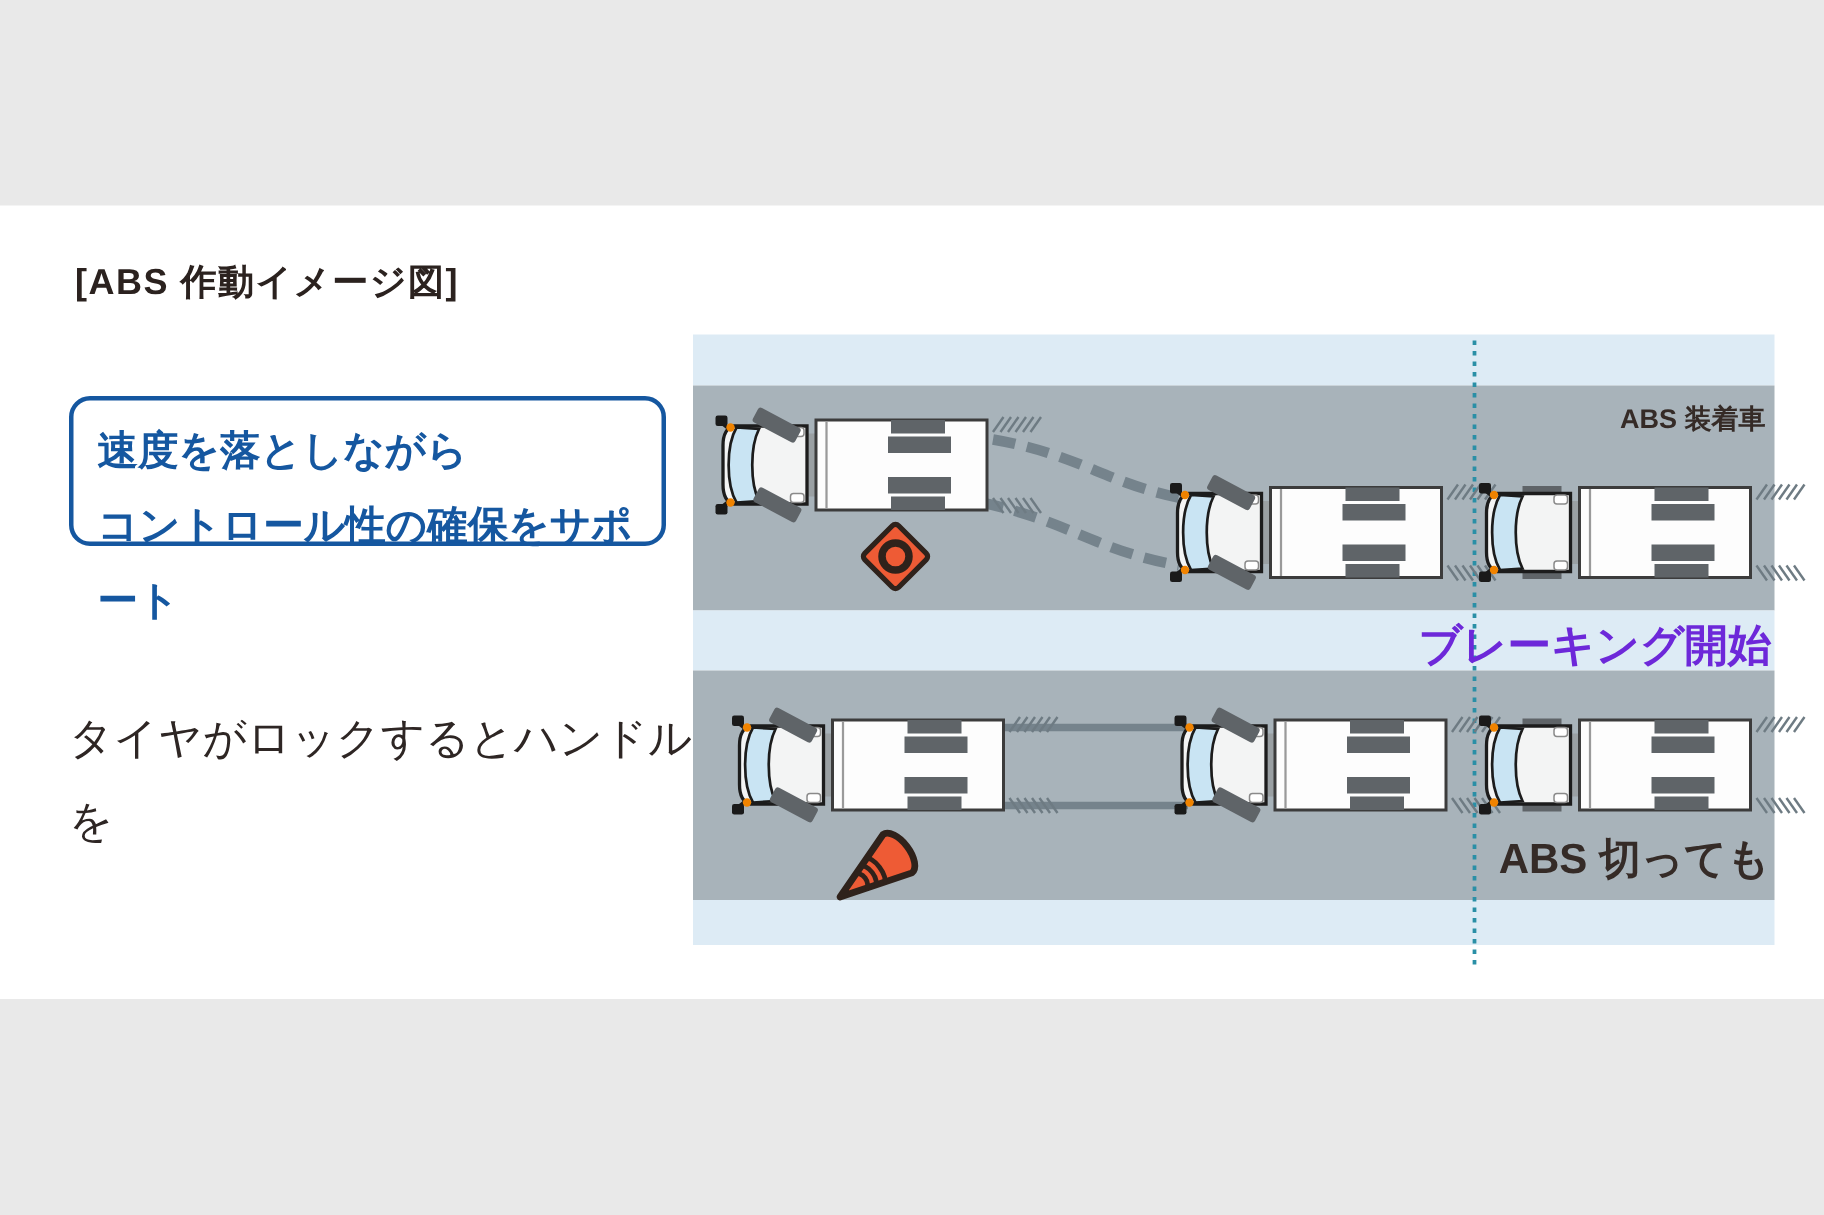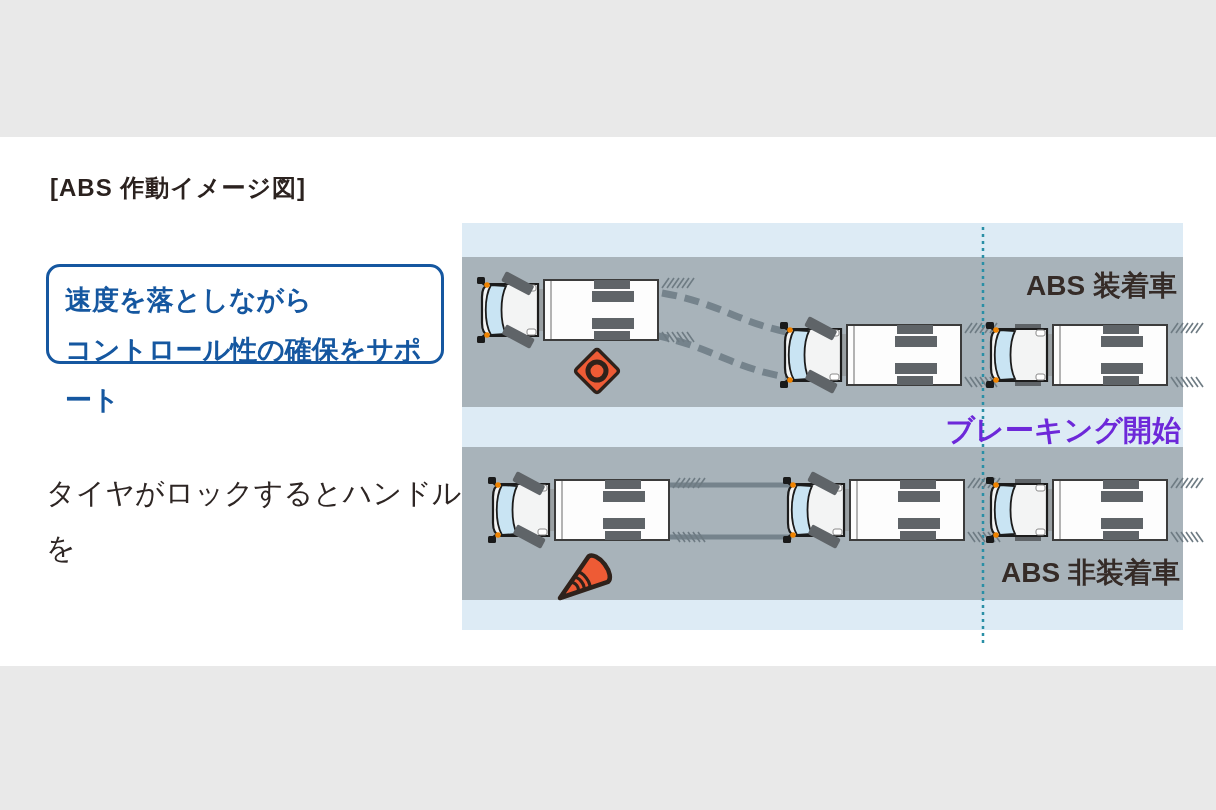--- a/index.html
+++ b/index.html
@@ -37,21 +37,21 @@
   .road{background:#a8b3ba;}
   .strip1{top:0;height:34px;}
   .road1{top:34px;height:150px;}
   .strip2{top:184px;height:40px;}
   .road2{top:224px;height:153px;}
   .strip3{top:377px;height:30px;}
 
   .diagram-svg{position:absolute;left:0;top:0;overflow:visible;z-index:2;}
 
   .panel-label{position:absolute;z-index:3;margin:0;white-space:nowrap;}
-  .label-abs{right:6px;top:44px;font-size:28px;font-weight:600;color:#352b27;}
+  .label-abs{right:6px;top:44px;font-size:18px;font-weight:600;color:#352b27;}
   .label-braking{right:2px;top:188px;font-size:29px;font-weight:700;color:#6d28d9;}
   .label-no-abs{right:3px;top:331px;font-size:28px;font-weight:600;color:#352b27;}
 </style>
 </head>
 <body>
 
 <div class="band band-top"></div>
 <div class="band band-bottom"></div>
 
 <h1 class="title">[ABS 作動イメージ図]</h1>
@@ -67,21 +67,21 @@
 
 <div class="panel">
   <div class="row strip strip1"></div>
   <div class="row road road1"></div>
   <div class="row strip strip2"></div>
   <div class="row road road2"></div>
   <div class="row strip strip3"></div>
 
   <p class="panel-label label-abs">ABS 装着車</p>
   <p class="panel-label label-braking">ブレーキング開始</p>
-  <p class="panel-label label-no-abs">ABS 非装着車</p>
+  <p class="panel-label label-no-abs">ABS 切っても</p>
 
   <svg class="diagram-svg" width="721" height="424" viewBox="0 0 721 424">
     <defs>
 
       <g id="truck-body">
 
         <path d="M14 12 L4 4" stroke="#1a1a1a" stroke-width="2.5" fill="none"></path>
         <rect x="1" y="0" width="8" height="7" rx="1.5" fill="#1a1a1a"></rect>
         <path d="M14 54 L4 62" stroke="#1a1a1a" stroke-width="2.5" fill="none"></path>
         <rect x="1" y="59" width="8" height="7" rx="1.5" fill="#1a1a1a"></rect>

